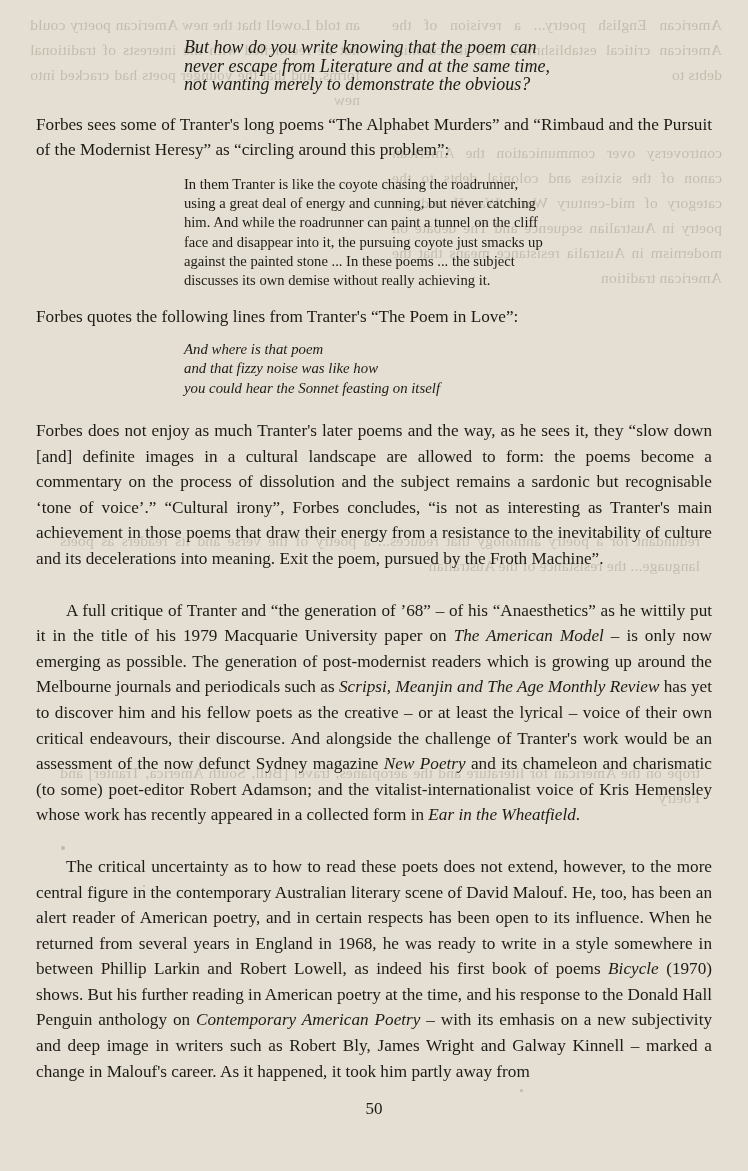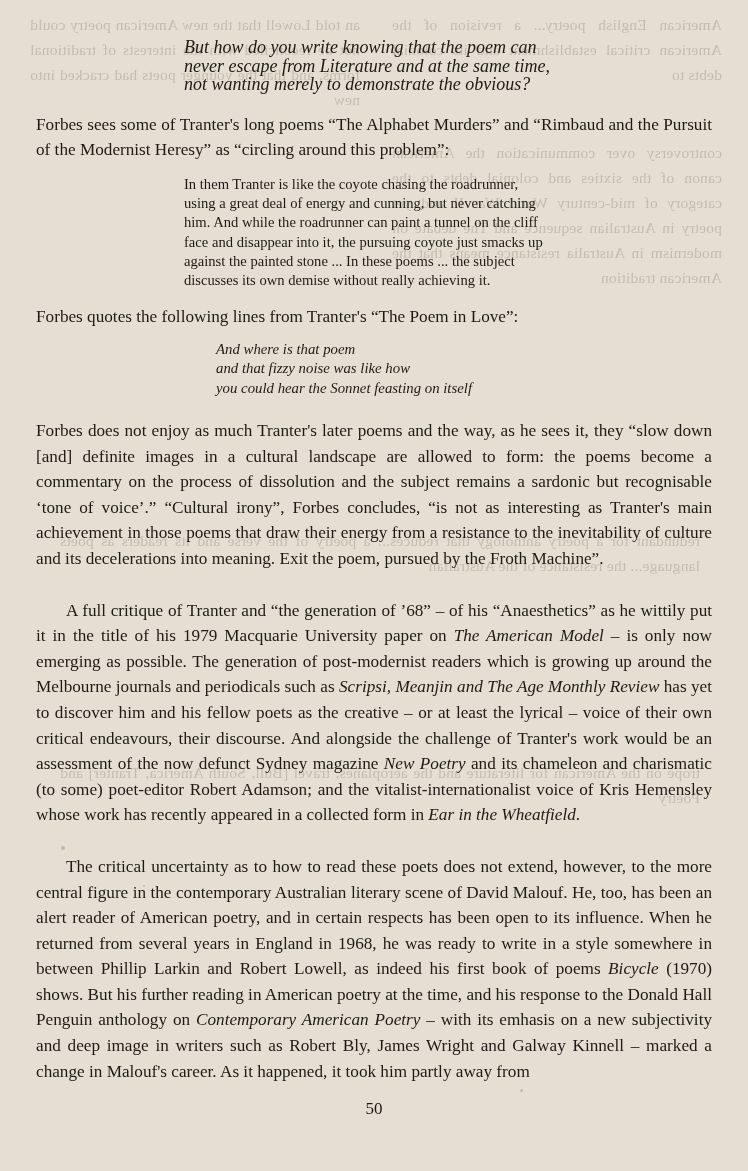--- a/index.html
+++ b/index.html
@@ -68,21 +68,21 @@
     line-height: 19.2px;
     text-align: left;
   }
   .verse {
     margin: 10px 0 0 148px;
     font-style: italic;
     font-size: 14.8px;
     line-height: 19.4px;
     text-align: left;
   }
-  .verse div { white-space: pre-wrap; margin-left: 32px; }
+  .verse div { white-space: pre-wrap; }
   .top-pad { padding-top: 38px; }
   em { font-style: italic; }
   .page-number {
     position: absolute;
     left: 0;
     right: 0;
     bottom: 52px;
     text-align: center;
     font-size: 17px;
     z-index: 2;

